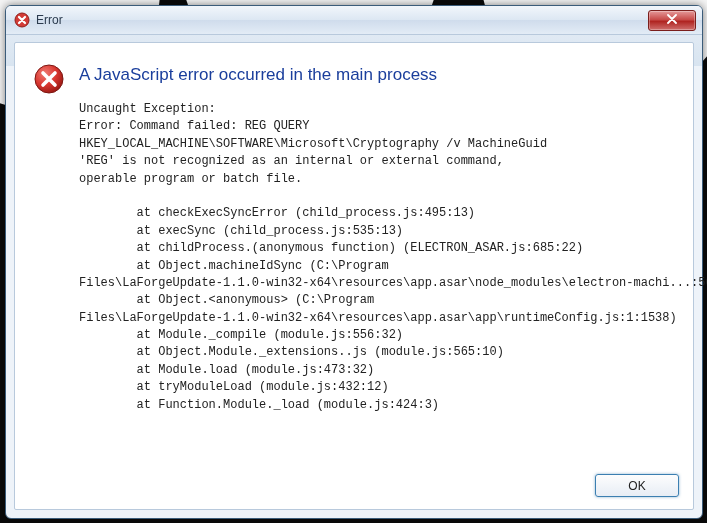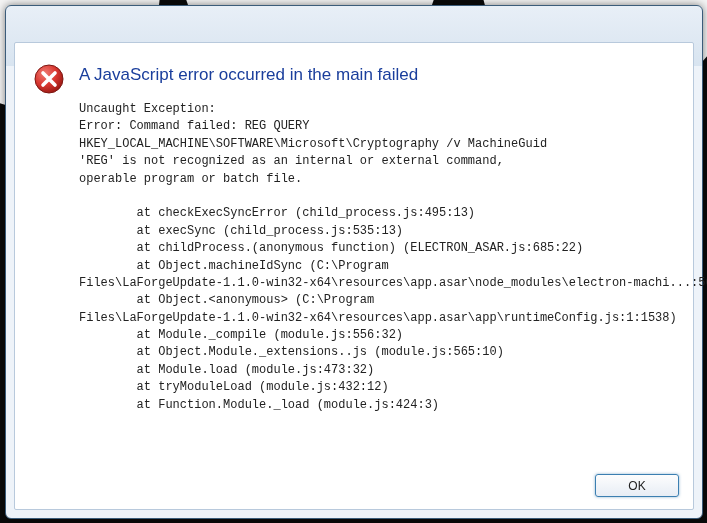--- a/index.html
+++ b/index.html
@@ -27,39 +27,55 @@
 </head>
 <body>
 
 <div class="backdrop">
   <div class="blob b1"></div>
   <div class="blob b2"></div>
   <div class="blob b3"></div>
 </div>
 
 <div class="dialog">
+  <div class="titlebar">
+    <span class="title-icon">
+      <svg viewBox="0 0 16 16" width="16" height="16">
+        <circle cx="8" cy="8" r="7" fill="#d23b36" stroke="#8f1f1b" stroke-width="1"></circle>
+        <path d="M5 5 L11 11 M11 5 L5 11" stroke="#fff" stroke-width="2.2" stroke-linecap="round"></path>
+      </svg>
+    </span>
+    <span class="title-text">Error</span>
+    <div class="close-btn">
+      <span class="close-x">
+        <svg viewBox="0 0 10 10" width="12" height="10">
+          <path d="M1 1 L9 9 M9 1 L1 9" stroke="#fff" stroke-width="1.8" stroke-linecap="round"></path>
+        </svg>
+      </span>
+    </div>
+  </div>
 
   <div class="body">
     <div class="content">
       <div class="msg-row">
         <div class="err-icon">
           <svg viewBox="0 0 32 32" width="32" height="32">
             <defs>
               <radialGradient id="rg" cx="35%" cy="30%" r="70%">
                 <stop offset="0%" stop-color="#f07a72"></stop>
                 <stop offset="60%" stop-color="#d8362f"></stop>
                 <stop offset="100%" stop-color="#a21d17"></stop>
               </radialGradient>
             </defs>
             <circle cx="16" cy="16" r="14" fill="url(#rg)" stroke="#7d1712" stroke-width="1"></circle>
             <path d="M10 10 L22 22 M22 10 L10 22" stroke="#fff" stroke-width="3.6" stroke-linecap="round"></path>
           </svg>
         </div>
         <div class="msg-col">
-          <div class="heading">A JavaScript error occurred in the main failed</div>
+          <div class="heading">A JavaScript error occurred in the main process</div>
           <div class="detail">Uncaught Exception:
 Error: Command failed: REG QUERY
 HKEY_LOCAL_MACHINE\SOFTWARE\Microsoft\Cryptography /v MachineGuid
 'REG' is not recognized as an internal or external command,
 operable program or batch file.
 
         at checkExecSyncError (child_process.js:495:13)
         at execSync (child_process.js:535:13)
         at childProcess.(anonymous function) (ELECTRON_ASAR.js:685:22)
         at Object.machineIdSync (C:\Program

